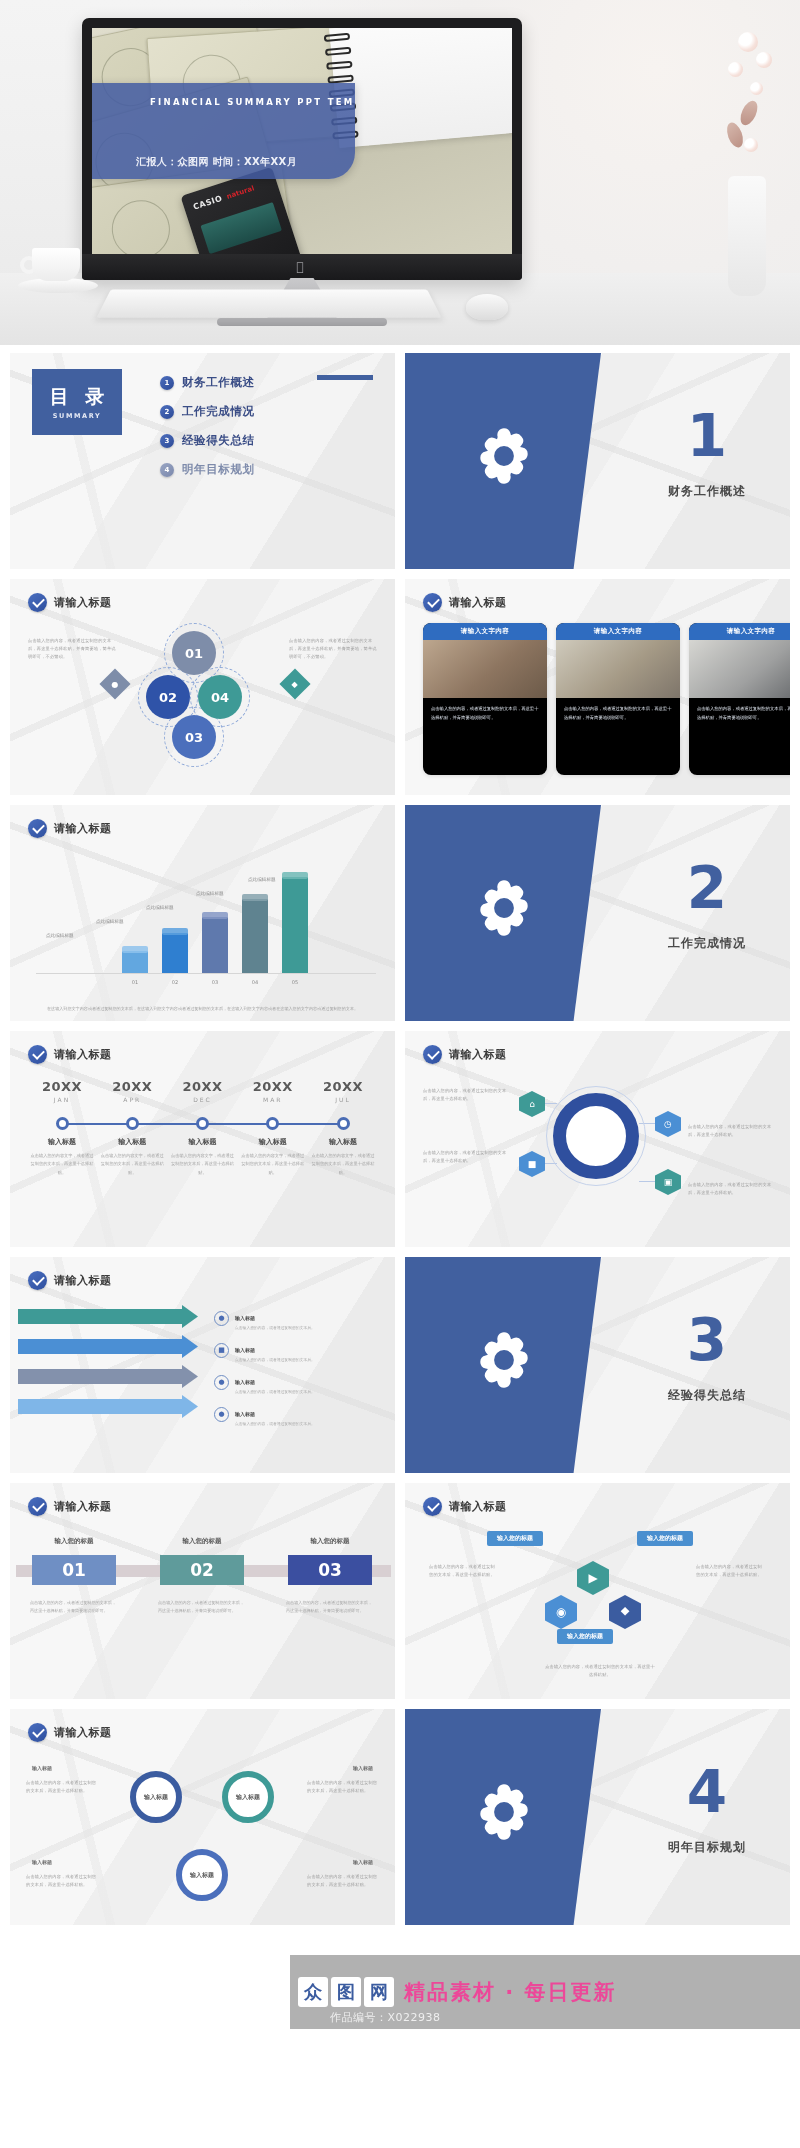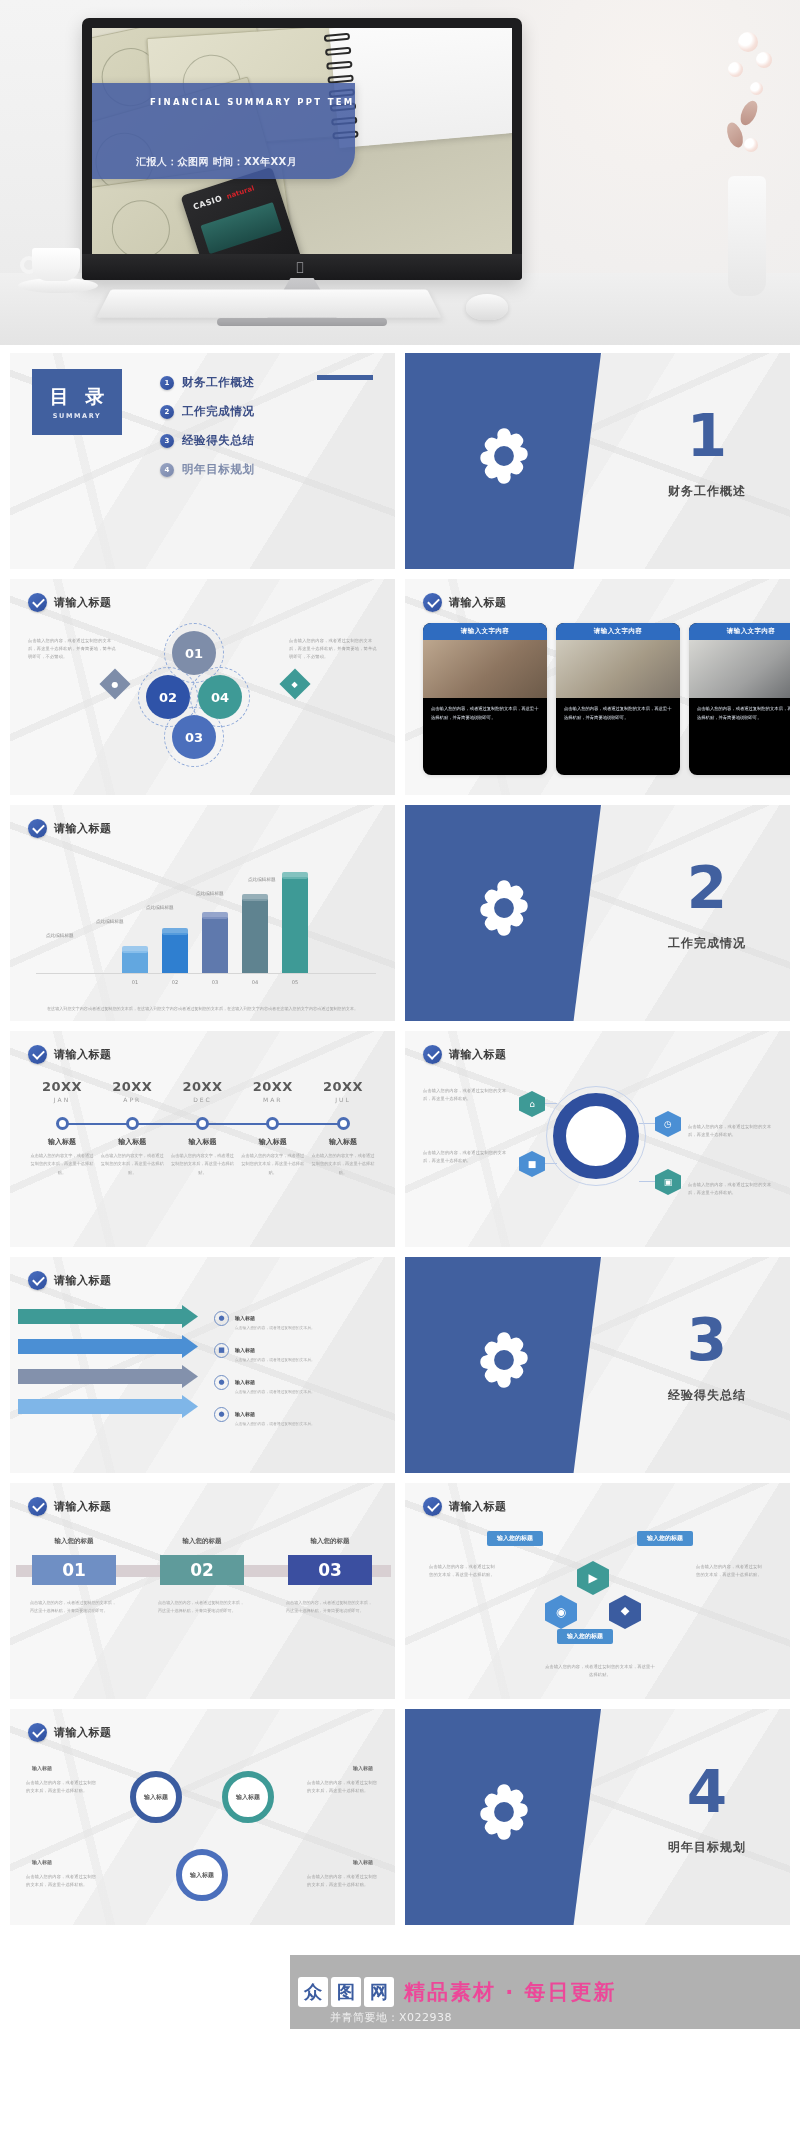--- a/index.html
+++ b/index.html
@@ -717,15 +717,15 @@
   </div>
 
   <div class="wm">
     <span class="wm-logo">
       <span class="wm-box">众</span>
       <span class="wm-box">图</span>
       <span class="wm-box">网</span>
     </span>
     <span class="wm-text">精品素材 · 每日更新</span>
   </div>
-  <span class="wm-sub">并青简要地：X022938</span>
+  <span class="wm-sub">作品编号：X022938</span>
 
 </div>
 
 </body></html>

